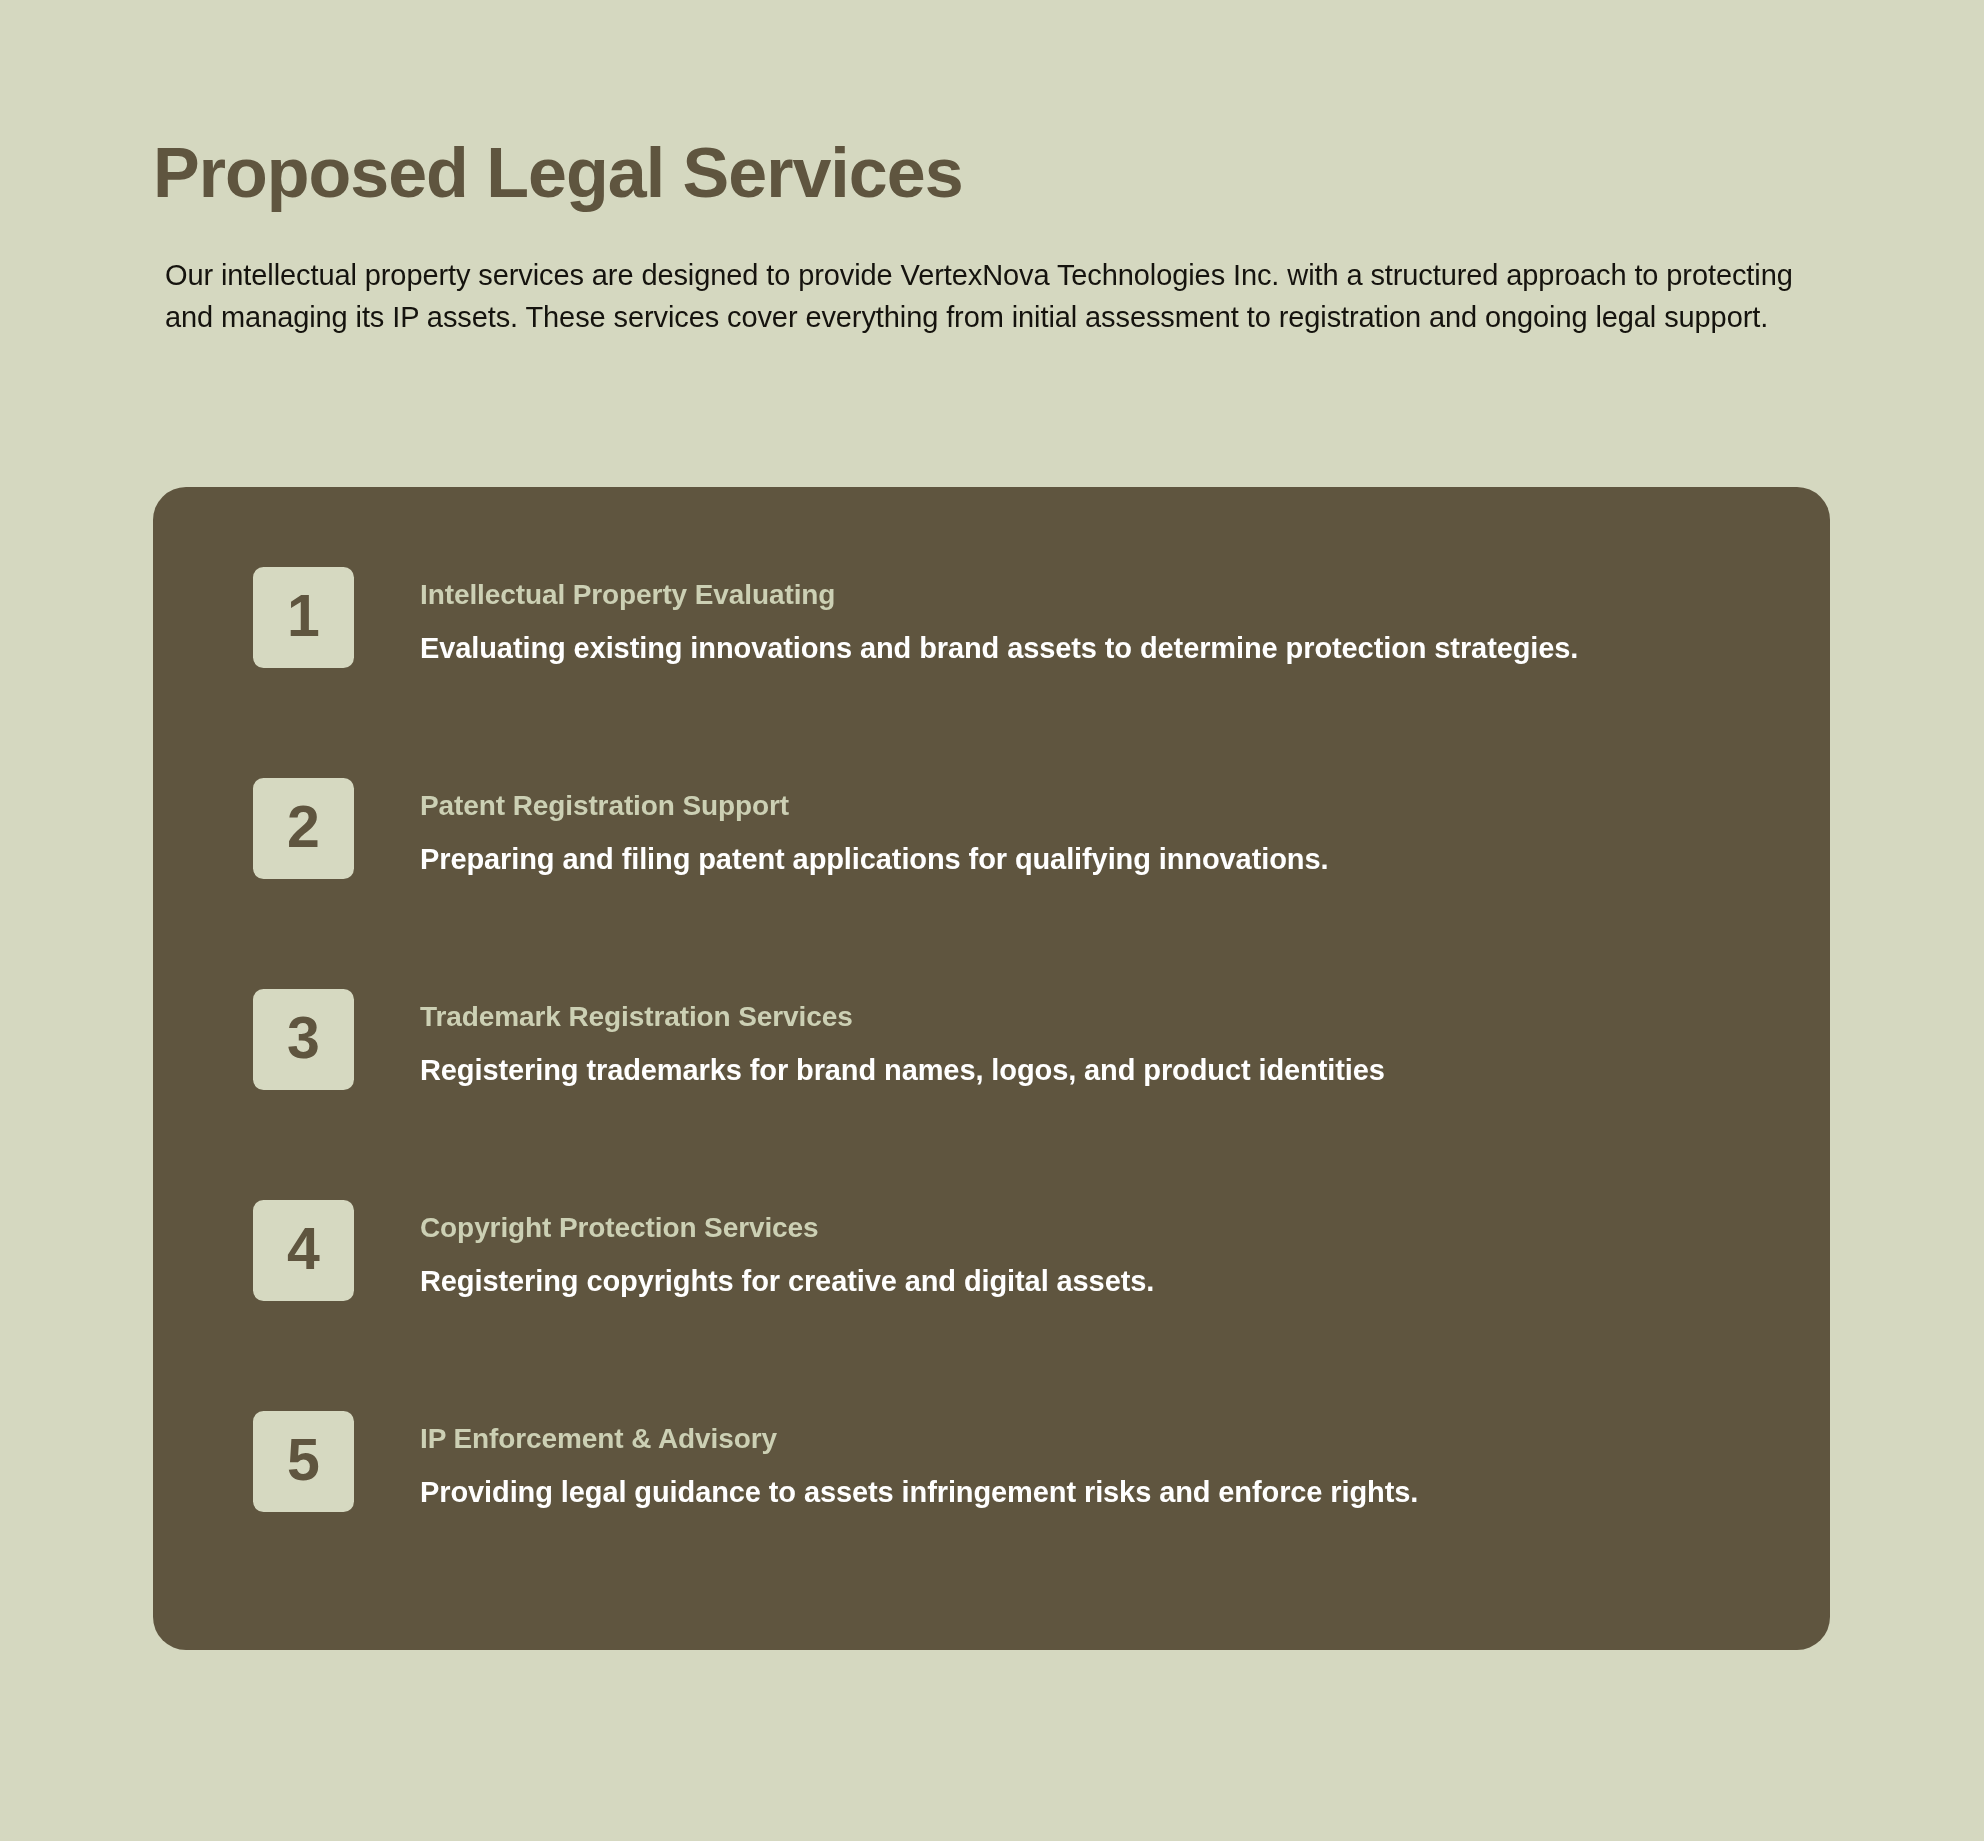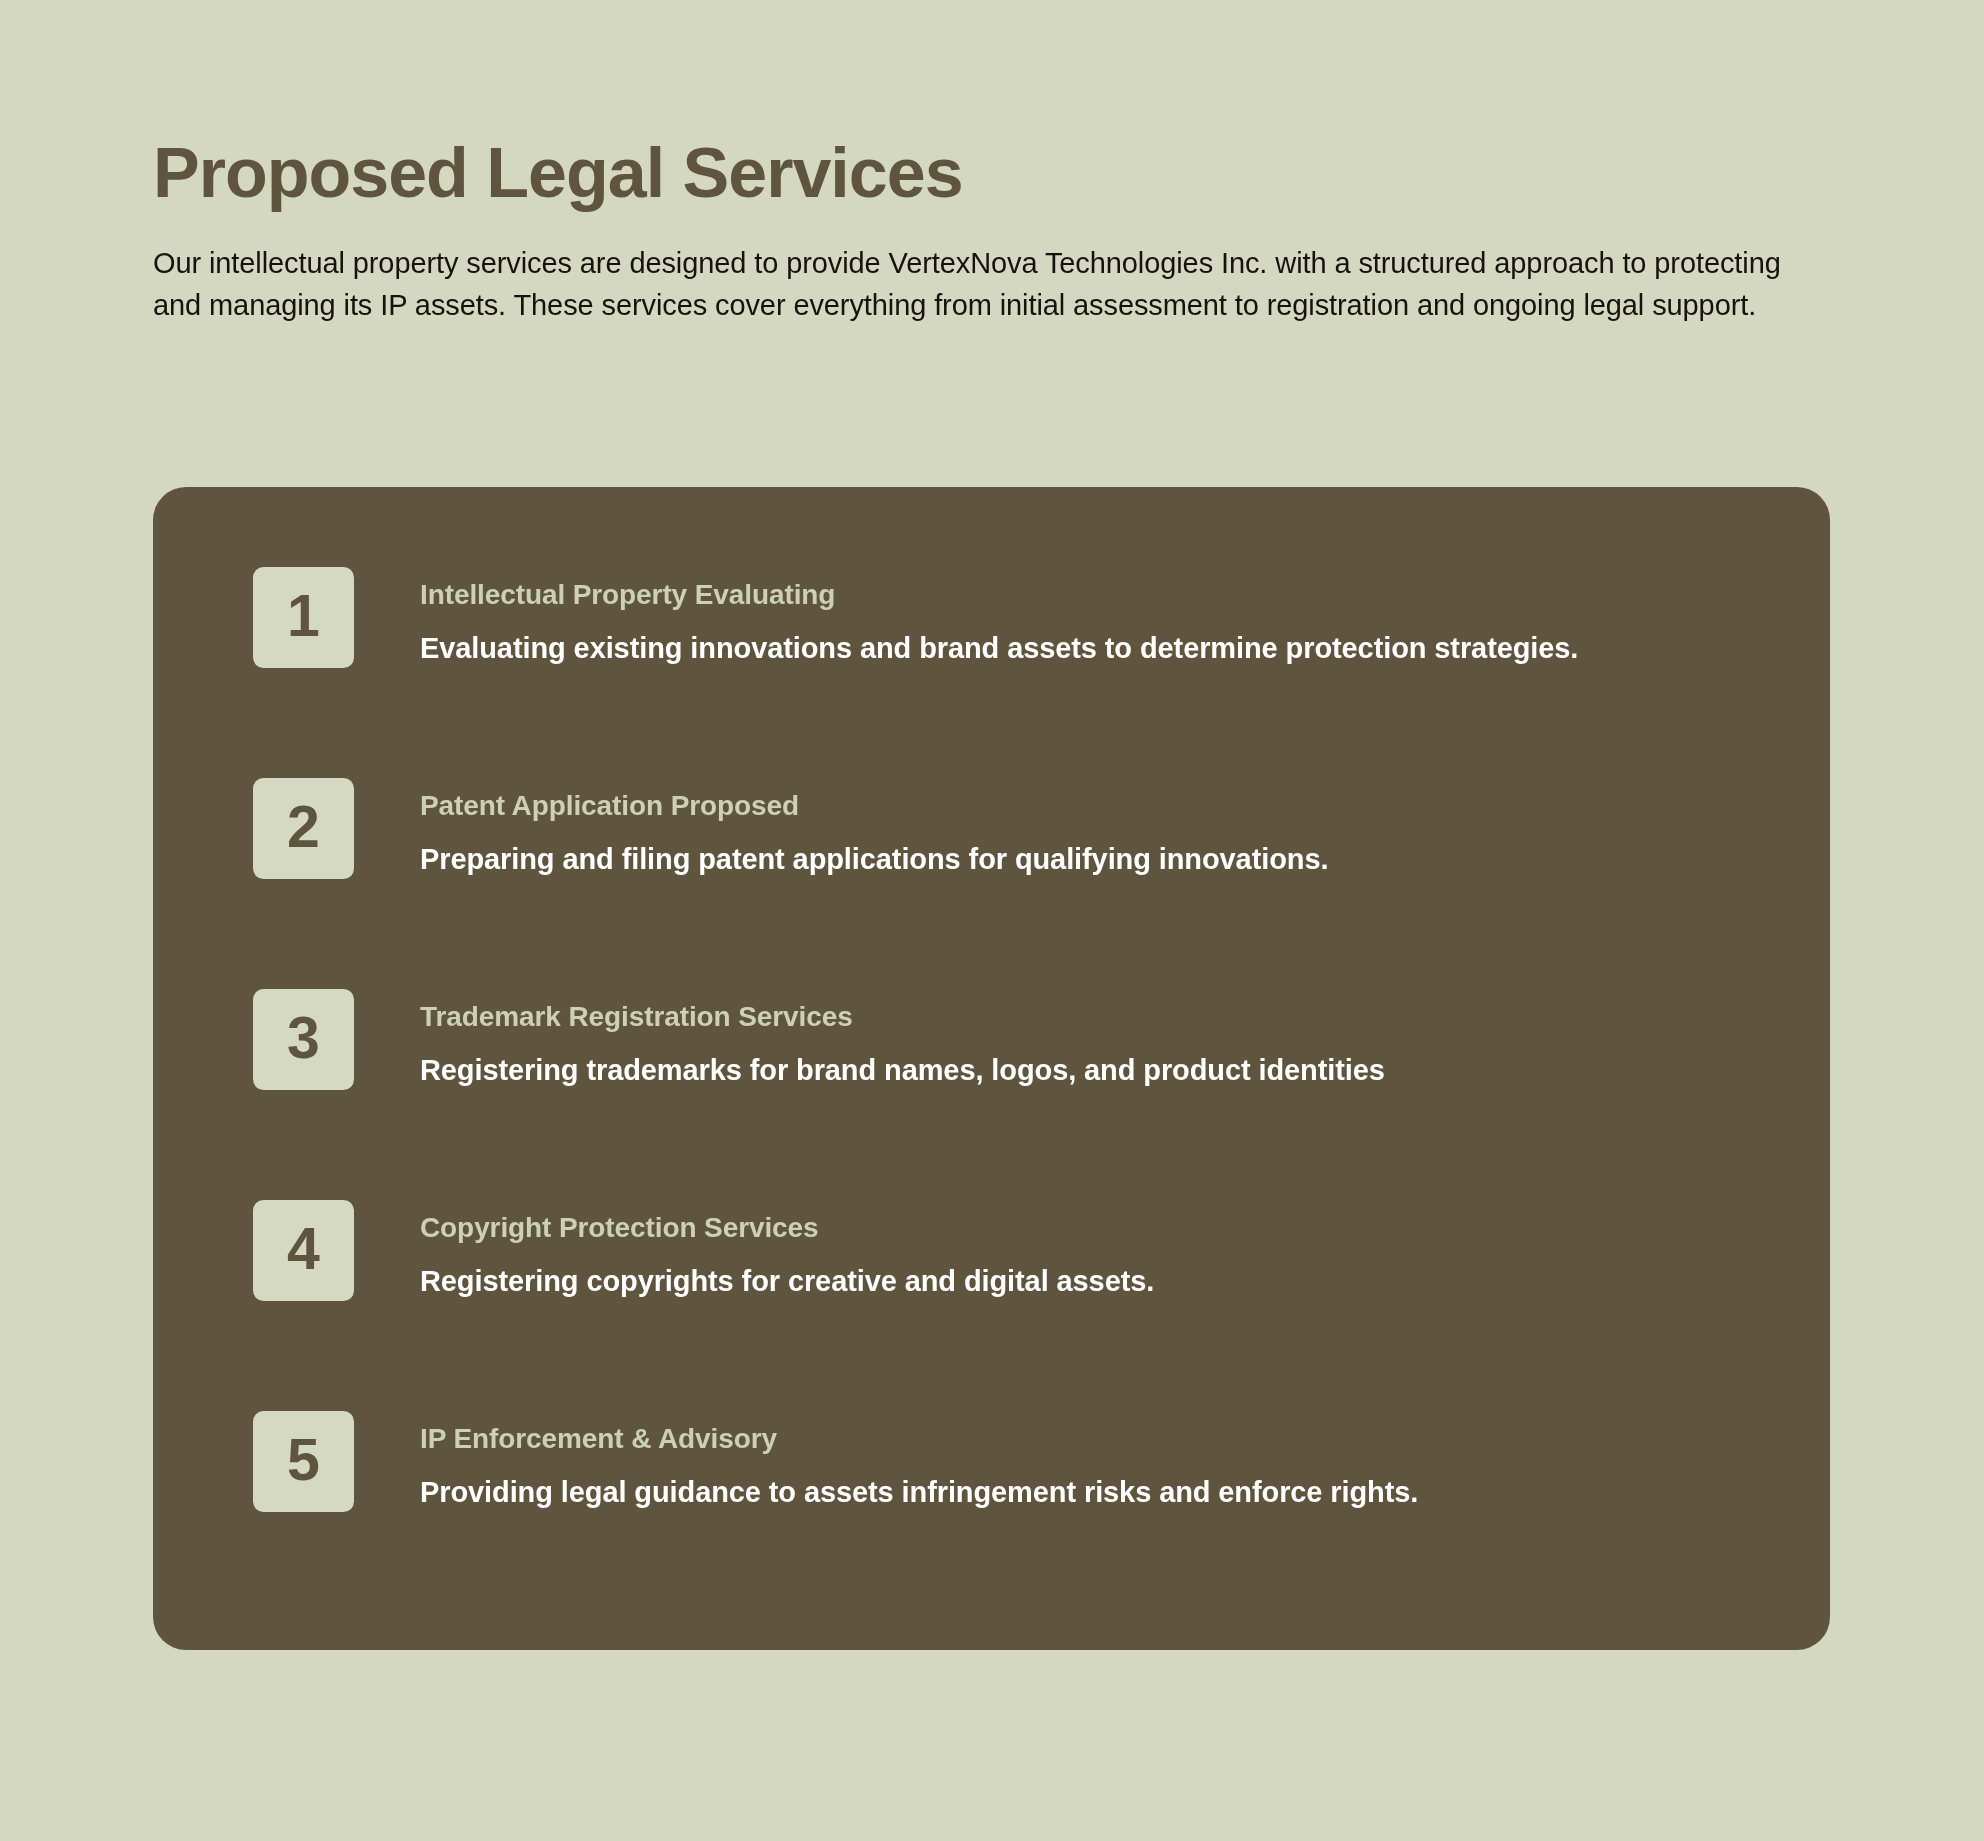--- a/index.html
+++ b/index.html
@@ -34,21 +34,21 @@
     padding-top: 137px;
     font-size: 70px;
     line-height: 1.05;
     font-weight: 700;
     letter-spacing: -1px;
     color: #5f553f;
     white-space: nowrap;
   }
 
   .intro {
-    margin: 0;
+    margin: 12px;
     padding-top: 31px;
     width: 1674px;
     font-size: 29px;
     line-height: 1.46;
     font-weight: 400;
     color: #15130e;
     letter-spacing: -0.1px;
   }
 
   .section-label {
@@ -146,21 +146,21 @@
         <div class="badge">1</div>
         <div class="service-text">
           <p class="service-title">Intellectual Property Evaluating</p>
           <p class="service-desc">Evaluating existing innovations and brand assets to determine protection strategies.</p>
         </div>
       </div>
 
       <div class="service-item">
         <div class="badge">2</div>
         <div class="service-text">
-          <p class="service-title">Patent Application Proposed</p>
+          <p class="service-title">Patent Registration Support</p>
           <p class="service-desc">Preparing and filing patent applications for qualifying innovations.</p>
         </div>
       </div>
 
       <div class="service-item">
         <div class="badge">3</div>
         <div class="service-text">
           <p class="service-title">Trademark Registration Services</p>
           <p class="service-desc">Registering trademarks for brand names, logos, and product identities</p>
         </div>

